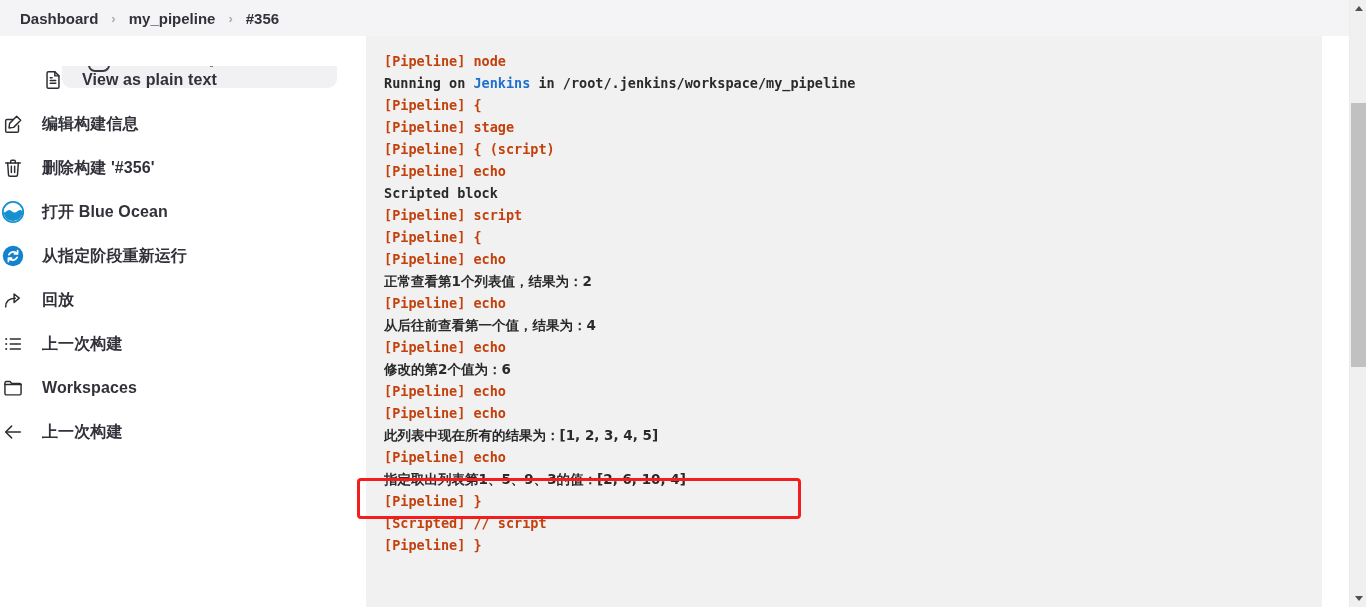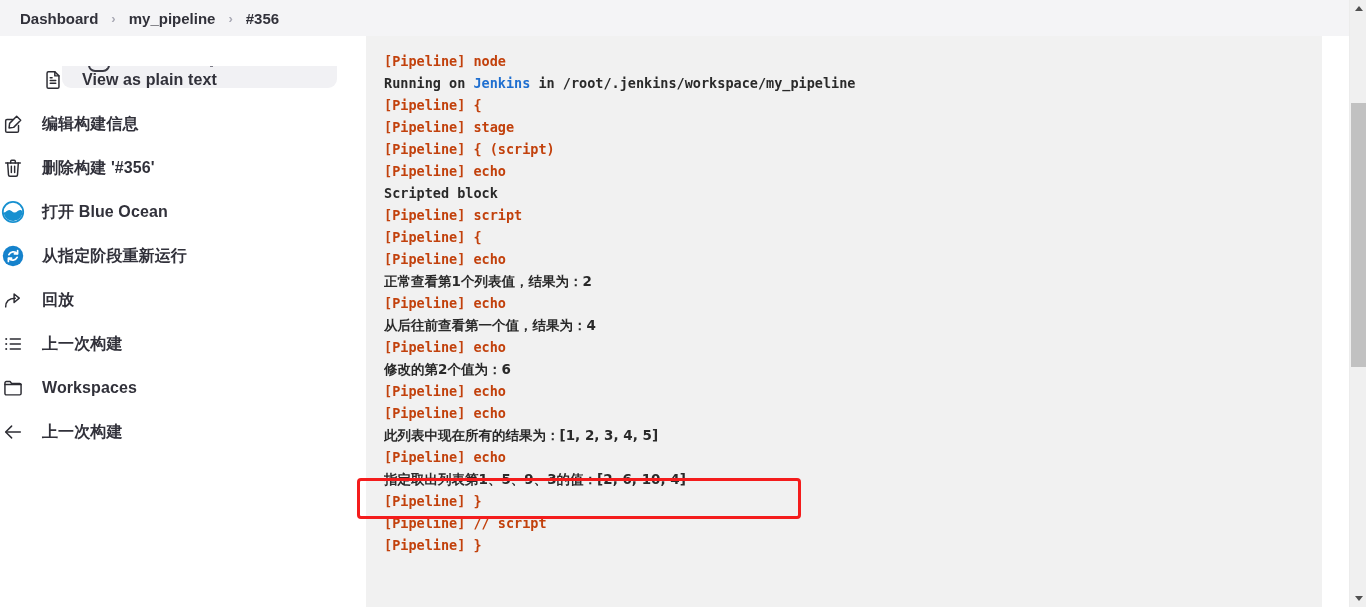--- a/index.html
+++ b/index.html
@@ -293,21 +293,21 @@
         <div class="log-line meta">[Pipeline] echo</div>
         <div class="log-line cjk">从后往前查看第一个值，结果为：4</div>
         <div class="log-line meta">[Pipeline] echo</div>
         <div class="log-line cjk">修改的第2个值为：6</div>
         <div class="log-line meta">[Pipeline] echo</div>
         <div class="log-line meta">[Pipeline] echo</div>
         <div class="log-line cjk">此列表中现在所有的结果为：[1, 2, 3, 4, 5]</div>
         <div class="log-line meta">[Pipeline] echo</div>
         <div class="log-line cjk">指定取出列表第1、5、9、3的值：[2, 6, 10, 4]</div>
         <div class="log-line meta">[Pipeline] }</div>
-        <div class="log-line meta">[Pipeline] // script</div>
+        <div class="log-line meta">[Scripted] // script</div>
         <div class="log-line meta">[Pipeline] }</div>
       </div>
   </div>
 
   <div class="white-gutter"></div>
 
   <div class="annot-box"></div>
 
   <div class="scrollbar">
     <div class="sb-arrow up">

